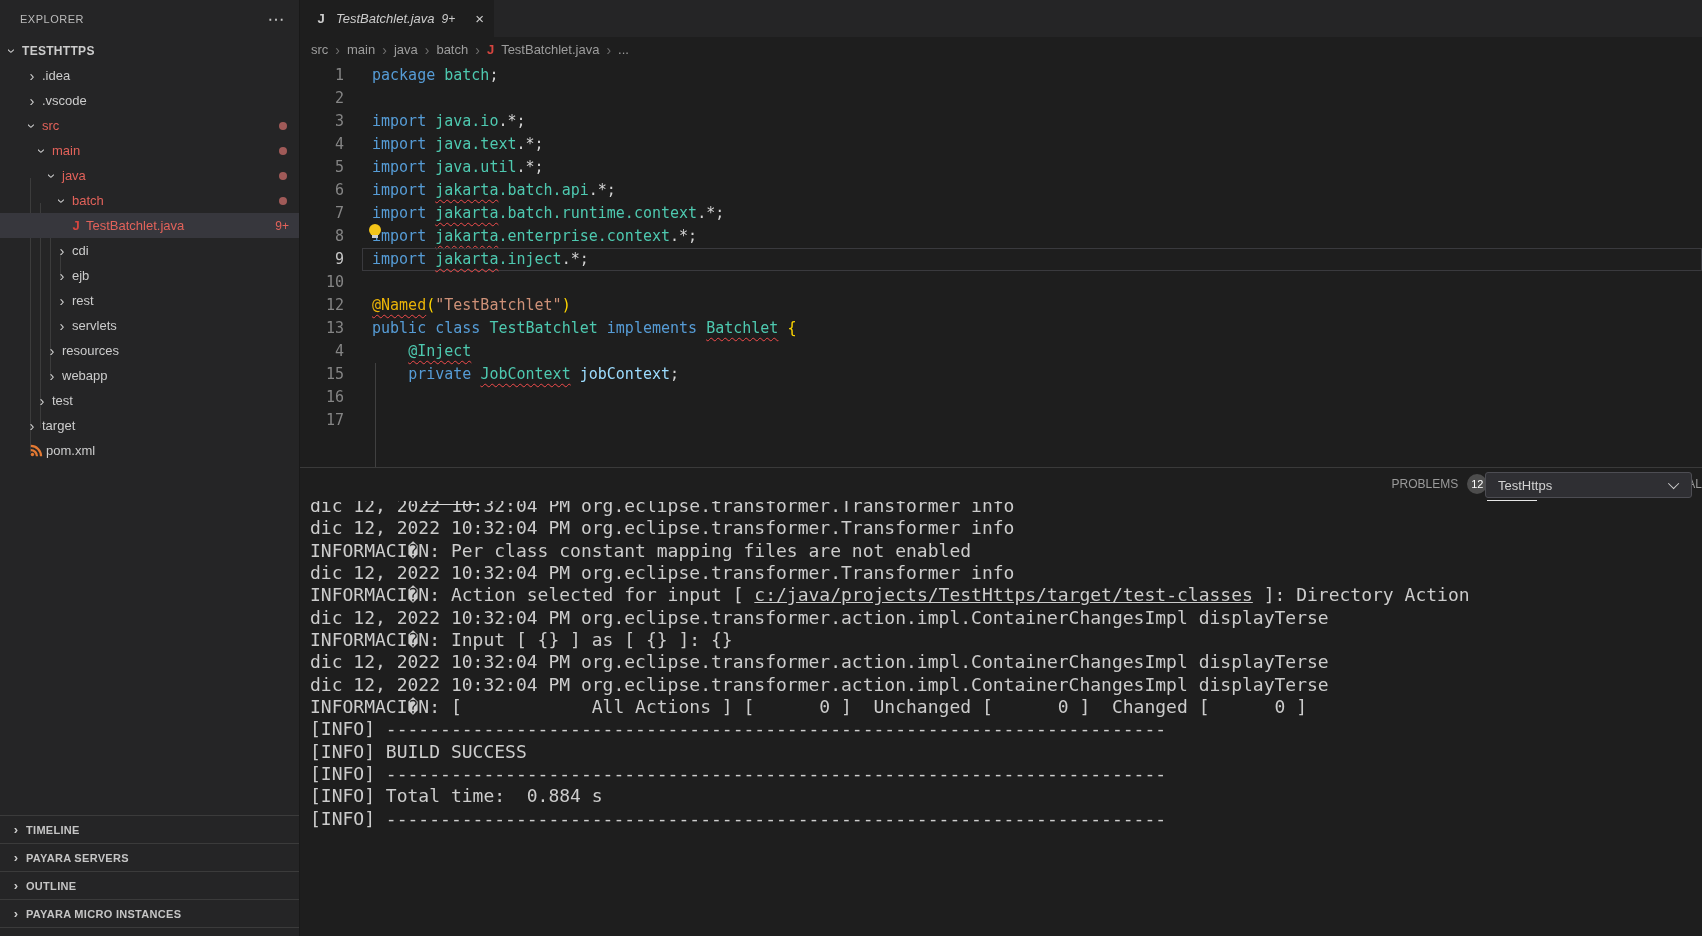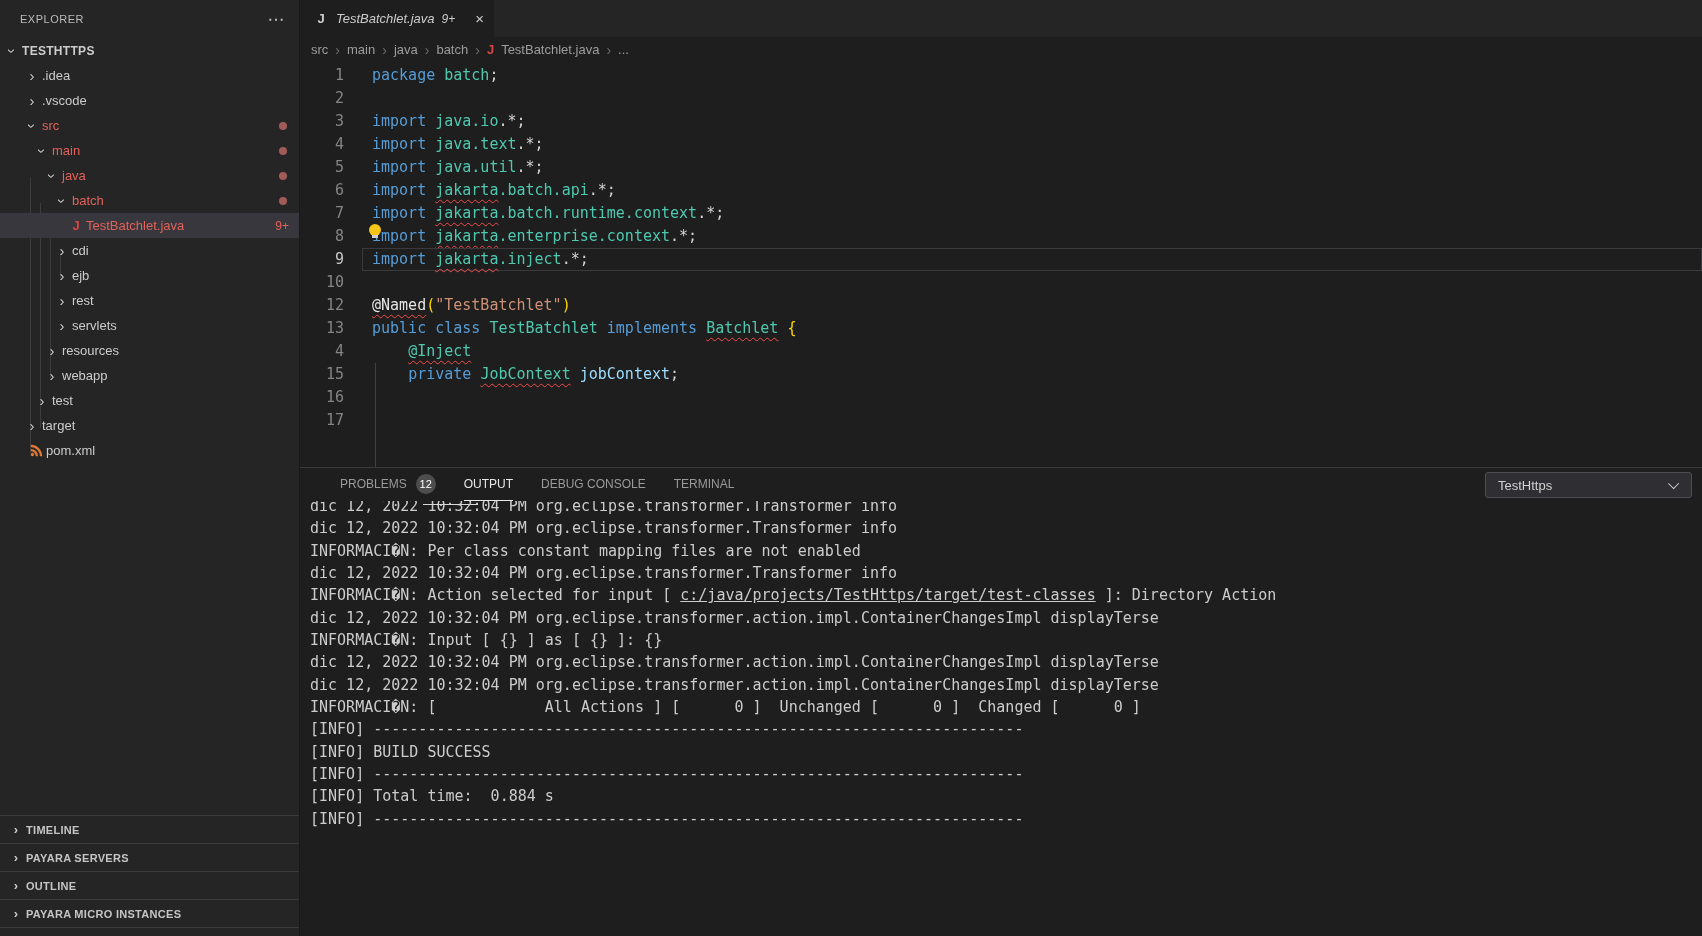--- a/index.html
+++ b/index.html
@@ -49,28 +49,28 @@
   .ltext { flex:1; margin-left:18px; padding:0 0 0 9px; white-space:pre; color:#d4d4d4; border:1px solid transparent; line-height:21px; }
   .cline.current .ltext { border-color:#3a3a3e; }
   .cline.current .lnum { color:#c6c6c6; }
   .sq { text-decoration:underline; text-decoration-style:wavy; text-decoration-thickness:1px; text-underline-offset:4px; }
   .code-guide { position:absolute; left:75px; top:301px; bottom:0; width:1px; background:#404040; }
   .bulb { position:absolute; left:69px; top:162px; width:12px; height:12px; border-radius:50%; cursor:pointer; }
   .bulb::after { content:""; position:absolute; left:3px; top:11px; width:6px; height:3px; background:#d0d0d0; }
 
   
   .panel { height:469px; flex:none; border-top:1px solid #3a3a3a; display:flex; flex-direction:column; position:relative; }
-  .panel-tabs { height:33px; flex:none; display:flex; align-items:stretch; gap:28px; padding-left:40px; font-size:12px; color:#9a9a9a; }
+  .panel-tabs { height:33px; flex:none; display:flex; align-items:stretch; padding-left:40px; font-size:12px; color:#9a9a9a;justify-content:flex-end; }
   .ptab { display:flex; align-items:center; gap:9px; cursor:pointer; border-bottom:1px solid transparent; }
   .ptab.active { color:#e7e7e7; border-bottom-color:#e7e7e7; }
   .pbadge { width:20px; height:20px; border-radius:50%; background:#4d4d4d; color:#ffffff; font-size:11px; display:flex; align-items:center; justify-content:center; }
   .picker { position:absolute; right:10px; top:4px; width:207px; height:26px; background:#2f2f33; border:1px solid #4d4d53; border-radius:3px; display:flex; align-items:center; padding:0 12px; font-size:13px; color:#d2d2d2; cursor:pointer; }
   .picker-chev { margin-left:auto; width:8px; height:8px; border-left:1.5px solid #cfcfcf; border-bottom:1.5px solid #cfcfcf; transform:rotate(-45deg) translateY(-2px); }
   .clip-underline { position:absolute; left:123px; top:36px; width:55px; height:1px; background:#d8d8d8; }
-  .output { flex:1; overflow:hidden; padding-left:10px; font-family:"DejaVu Sans Mono", monospace; font-size:15px; line-height:22.35px; color:#cccccc; }
+  .output { flex:1; overflow:hidden; padding-left:10px; font-family:"DejaVu Sans Mono", monospace; font-size:18px; line-height:22.35px; color:#cccccc; }
   .oline { white-space:pre; }
   .oline:first-child { margin-top:-6px; }
   .olink { text-decoration:underline; cursor:pointer; }
 </style>
 </head>
 <body>
 
 <div class="app">
 
   <aside class="sidebar">
@@ -250,21 +250,21 @@
         <div class="cline current">
           <span class="lnum">9</span>
           <span class="ltext"><span style="color: rgb(86, 156, 214);">import </span><span class="sq" style="color: rgb(78, 201, 176); text-decoration-color: rgb(241, 76, 76);">jakarta</span><span style="color: rgb(78, 201, 176);">.inject</span><span style="color: rgb(212, 212, 212);">.*;</span></span>
         </div>
         <div class="cline">
           <span class="lnum">10</span>
           <span class="ltext"></span>
         </div>
         <div class="cline">
           <span class="lnum">12</span>
-          <span class="ltext"><span class="sq" style="color: #e5e5e5; text-decoration-color: rgb(241, 76, 76); margin-top: 15px;">@Named</span><span style="color: rgb(255, 215, 0);">(</span><span style="color: rgb(206, 145, 120);">"TestBatchlet"</span><span style="color: rgb(255, 215, 0);">)</span></span>
+          <span class="ltext"><span class="sq" style="color: #eab308; text-decoration-color: rgb(241, 76, 76); margin-top: 15px;">@Named</span><span style="color: rgb(255, 215, 0);">(</span><span style="color: rgb(206, 145, 120);">"TestBatchlet"</span><span style="color: rgb(255, 215, 0);">)</span></span>
         </div>
         <div class="cline">
           <span class="lnum">13</span>
           <span class="ltext"><span style="color: rgb(86, 156, 214);">public class </span><span style="color: rgb(78, 201, 176);">TestBatchlet </span><span style="color: rgb(86, 156, 214);">implements </span><span class="sq" style="color: rgb(78, 201, 176); text-decoration-color: rgb(241, 76, 76);">Batchlet</span><span style="color: rgb(212, 212, 212);"> </span><span style="color: rgb(255, 215, 0);">{</span></span>
         </div>
         <div class="cline">
           <span class="lnum">4</span>
           <span class="ltext"><span style="color: rgb(212, 212, 212);">    </span><span class="sq" style="color: rgb(78, 201, 176); text-decoration-color: rgb(241, 76, 76);">@Inject</span></span>
         </div>
         <div class="cline">

